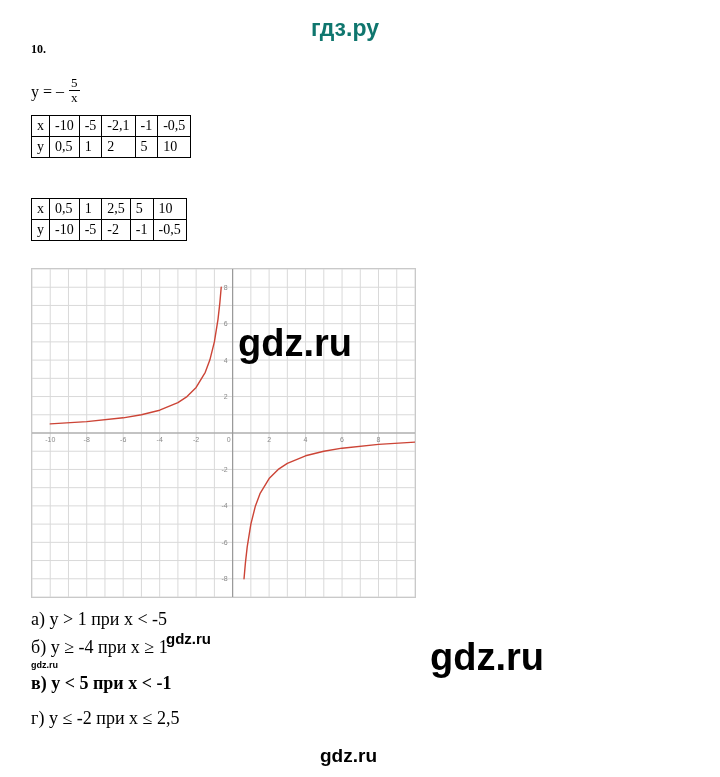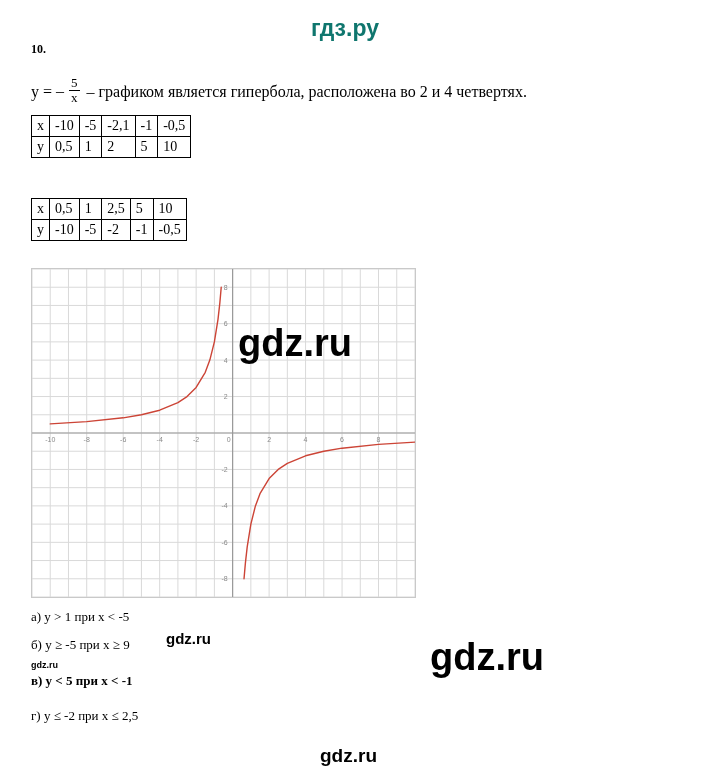--- a/index.html
+++ b/index.html
@@ -146,21 +146,21 @@
   }
   .wm-bottom {
     top: 745px;
     left: 320px;
     font-size: 19px;
   }
   
   .answer {
     position: absolute;
     left: 31px;
-    font-size: 13px;
+    font-size: 18px;
     font-family: "Liberation Serif", serif;
     white-space: nowrap;
   }
   #answer-0 { top: 609px; }
   #answer-1 { top: 637px; }
   #answer-2 { top: 673px; font-weight: bold; }
   #answer-3 { top: 708px; }
 </style>
 </head>
 <body>
@@ -172,21 +172,20 @@
   <div class="task-number">10.</div>
 
   <div class="formula-line">
     <span class="eq">y = </span>
     <span class="minus-sign">–</span>
     <span class="frac">
       <span class="num">5</span>
       <span class="bar"></span>
       <span class="den">x</span>
     </span>
-    <span style="margin-left:4px;">– графиком является  гипербола, расположена во 2 и 4 четвертях.</span>
   </div>
 
   <table class="vtable" id="table-1">
     <tbody>
         <tr>
       <td>x</td>
       <td>-10</td>
       <td>-5</td>
       <td>-2,1</td>
       <td>-1</td>
@@ -292,17 +291,17 @@
       </svg>
   </div>
 
   <div class="wm wm-big-1">gdz.ru</div>
   <div class="wm wm-big-2">gdz.ru</div>
   <div class="wm wm-mid">gdz.ru</div>
   <div class="wm wm-small">gdz.ru</div>
   <div class="wm wm-bottom">gdz.ru</div>
 
   <div class="answer" id="answer-0">а) y &gt; 1 при x &lt; -5</div>
-  <div class="answer" id="answer-1">б) y ≥ -5 при x ≥ 9</div>
+  <div class="answer" id="answer-1">б) y ≥ -4 при x ≥ 1</div>
   <div class="answer" id="answer-2">в) y &lt; 5 при x &lt; -1</div>
   <div class="answer" id="answer-3">г) y ≤ -2 при x ≤ 2,5</div>
 
 </div>
 
 </body></html>

